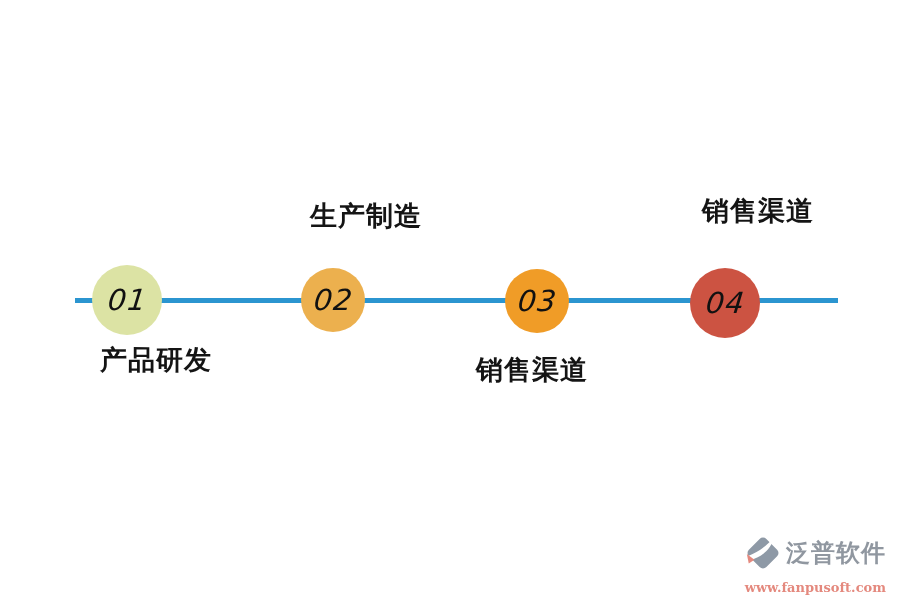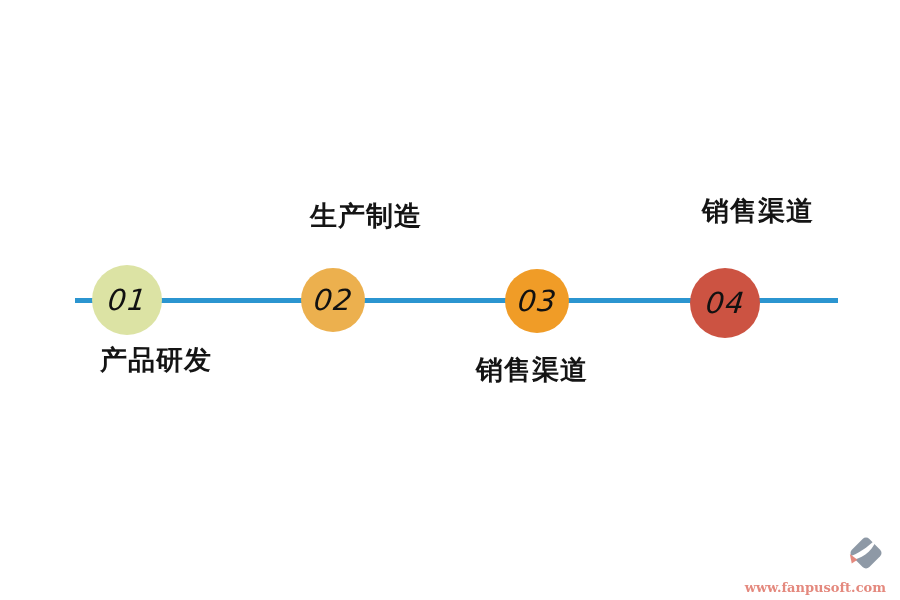--- a/index.html
+++ b/index.html
@@ -122,17 +122,18 @@
 
   <div class="watermark">
     <div class="wm-row">
       <span style="display:inline-block; width:40px; height:38px;">
         <svg width="40" height="38" viewBox="0 0 40 40">
           <rect x="7" y="7" width="26" height="26" rx="5" transform="rotate(45 20 20)" fill="#8e99a6"></rect>
           <path d="M5 23 C 15 19, 26 11, 32 3 C 29 15, 19 25, 7 27 Z" fill="#ffffff"></path>
           <path d="M3 21 L 11 27 L 5 31 Z" fill="#e4897e"></path>
         </svg>
       </span>
+      <span class="wm-brand" style="color: rgb(144, 151, 160);">泛普软件</span>
     </div>
     <div class="wm-url" style="color: rgb(228, 137, 126); margin-top: 8px;">www.fanpusoft.com</div>
   </div>
 
 </div>
 
 </body></html>

